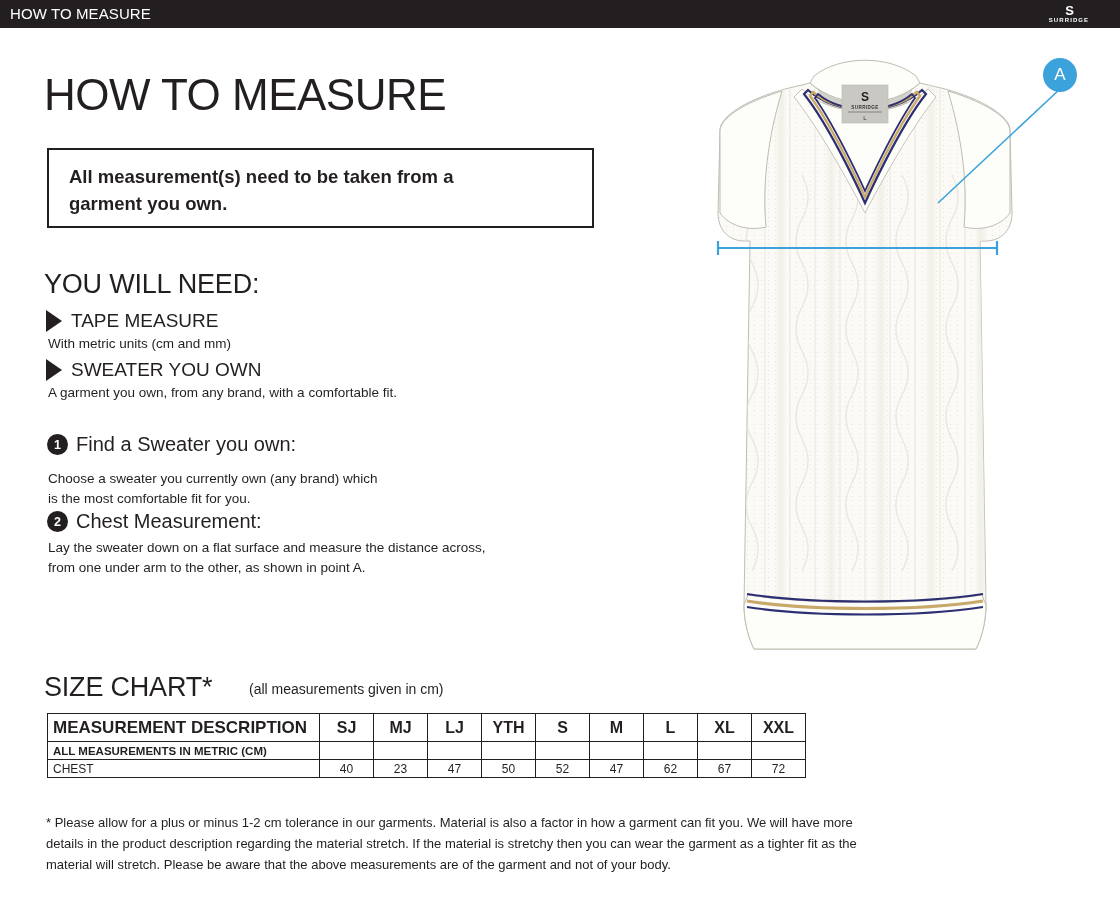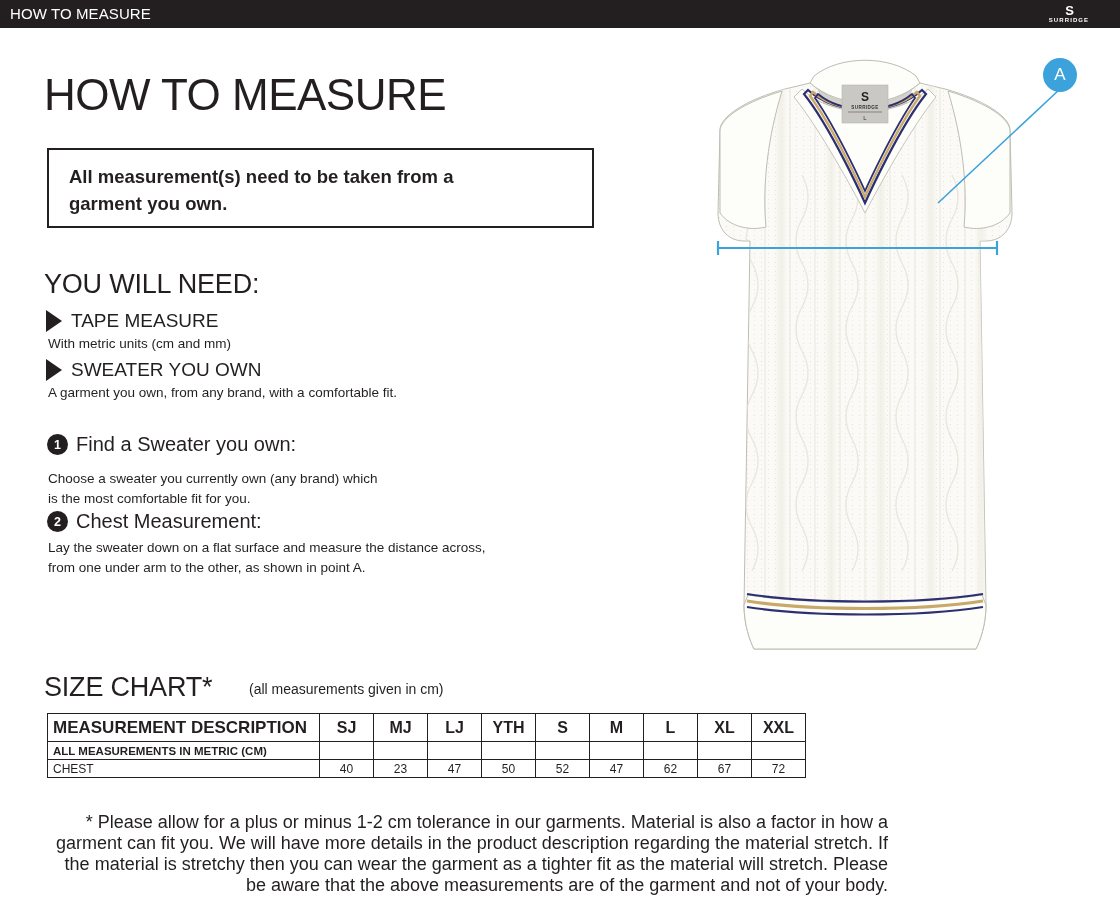--- a/index.html
+++ b/index.html
@@ -204,24 +204,23 @@
     font-size: 12px;
     font-weight: 400;
     margin-left: 32px;
   }
   .size-table tr.datarow td.desc-col { font-size: 12px; }
 
   .footnote {
     position: absolute;
     left: 46px; top: 812px;
     width: 842px;
-    font-size: 18px;
+    font-size: 13px;
     line-height: 21px;
     color: #231f20;
-    text-align: right;
   }
 
   
   .garment-wrap {
     position: absolute;
     left: 690px; top: 45px;
     width: 350px; height: 630px;
   }
   .garment-svg { display: block; }
 

